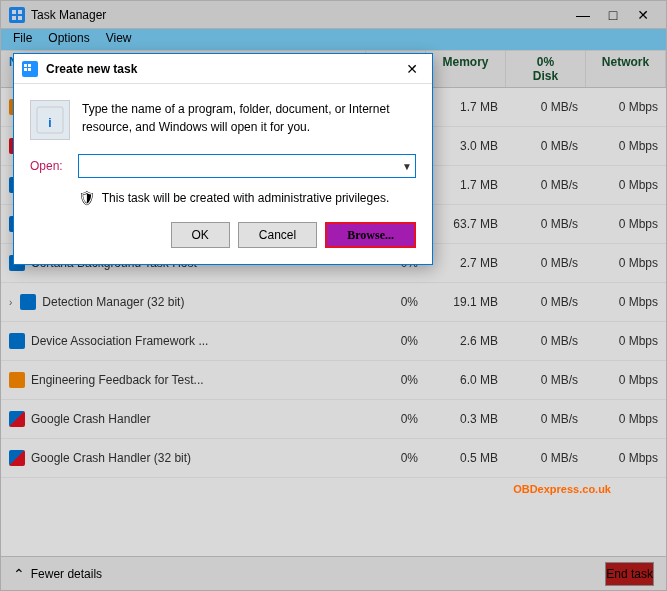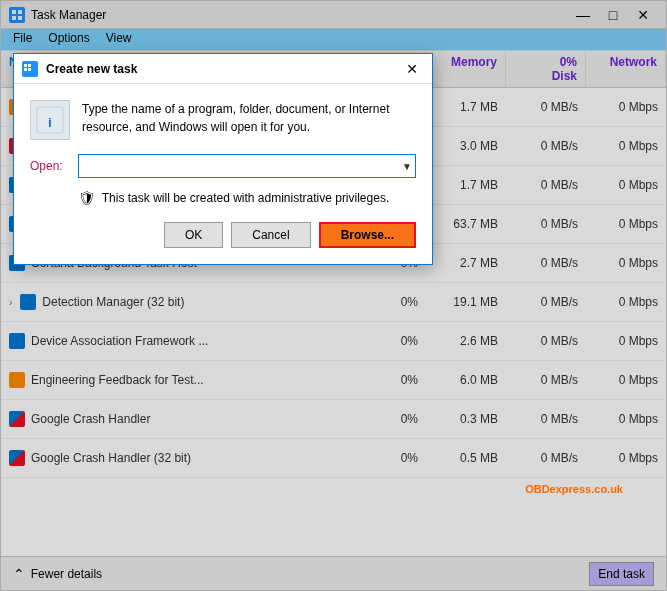--- a/index.html
+++ b/index.html
@@ -71,23 +71,23 @@
       display: grid;
       grid-template-columns: 1fr 60px 80px 80px 80px;
       background: #f0f0f0;
       border-bottom: 1px solid #ccc;
       position: sticky;
       top: 0;
     }
     .th {
       padding: 4px 8px;
       font-weight: 600;
-      color: #6d28d9;
+      color: #14532d;
       border-right: 1px solid #ddd;
-      text-align: right;
+      text-align: center;
     }
     .th:first-child { text-align: left; }
     .th.highlight-blue { color: #0078d7; }
 
     .table-body { overflow-y: auto; height: calc(100% - 28px); }
     .table-row {
       display: grid;
       grid-template-columns: 1fr 60px 80px 80px 80px;
       border-bottom: 1px solid #f0f0f0;
       align-items: center;
@@ -117,22 +117,22 @@
       align-items: center;
       padding: 0 12px;
       justify-content: space-between;
       flex-shrink: 0;
     }
     .fewer-details {
       display: flex; align-items: center; gap: 6px;
       cursor: pointer; color: #000;
     }
     .end-task-btn {
-      padding: 4px 8px;
-      background: #c4b5fd;
+      padding: 4px 0;
+      background: #b91c1c;
       border: 1px solid #999;
       cursor: pointer;
       font-size: 12px;
       margin-left: 16px;
     }
 
     
     .modal-overlay {
       position: absolute;
       top: 0; left: 0; right: 0; bottom: 0;
@@ -214,29 +214,30 @@
     .btn-ok, .btn-cancel, .btn-browse {
       padding: 4px 20px;
       border: 1px solid #999;
       background: #e0e0e0;
       cursor: pointer;
       font-size: 12px;
       height: 26px;
     }
     .btn-browse {
       border: 2px solid #e81123;
-      background: #f97316;
+      background: #a21caf;
       font-weight: 600;
+      font-family: Liberation Serif, serif;
     }
 
     
     .obd-mark {
       position: absolute;
       bottom: 95px;
-      right: 43px;
+      right: 55px;
       color: #ff6600;
       font-size: 11px;
       font-weight: bold;
       z-index: 200;
       pointer-events: none;
     }
 
     .expand-arrow { font-size: 10px; color: #666; margin-right: 2px; }
 
     

